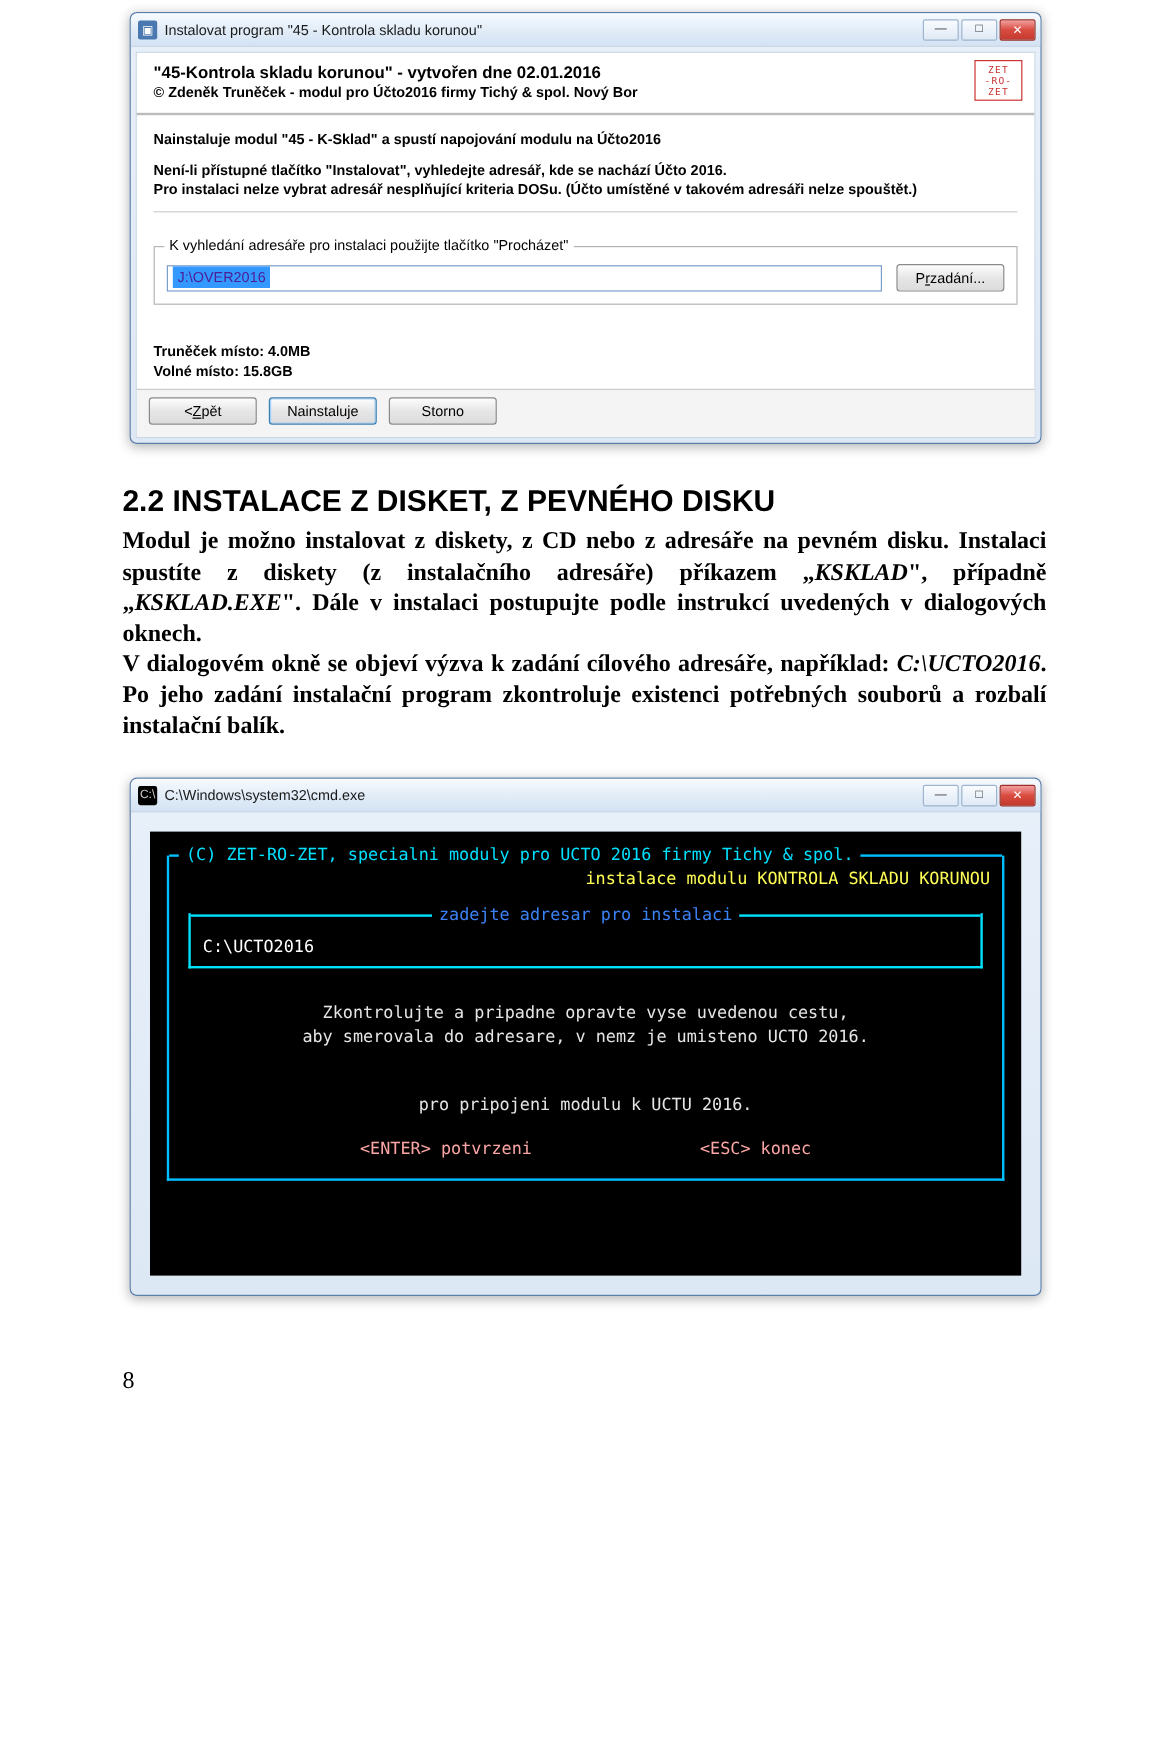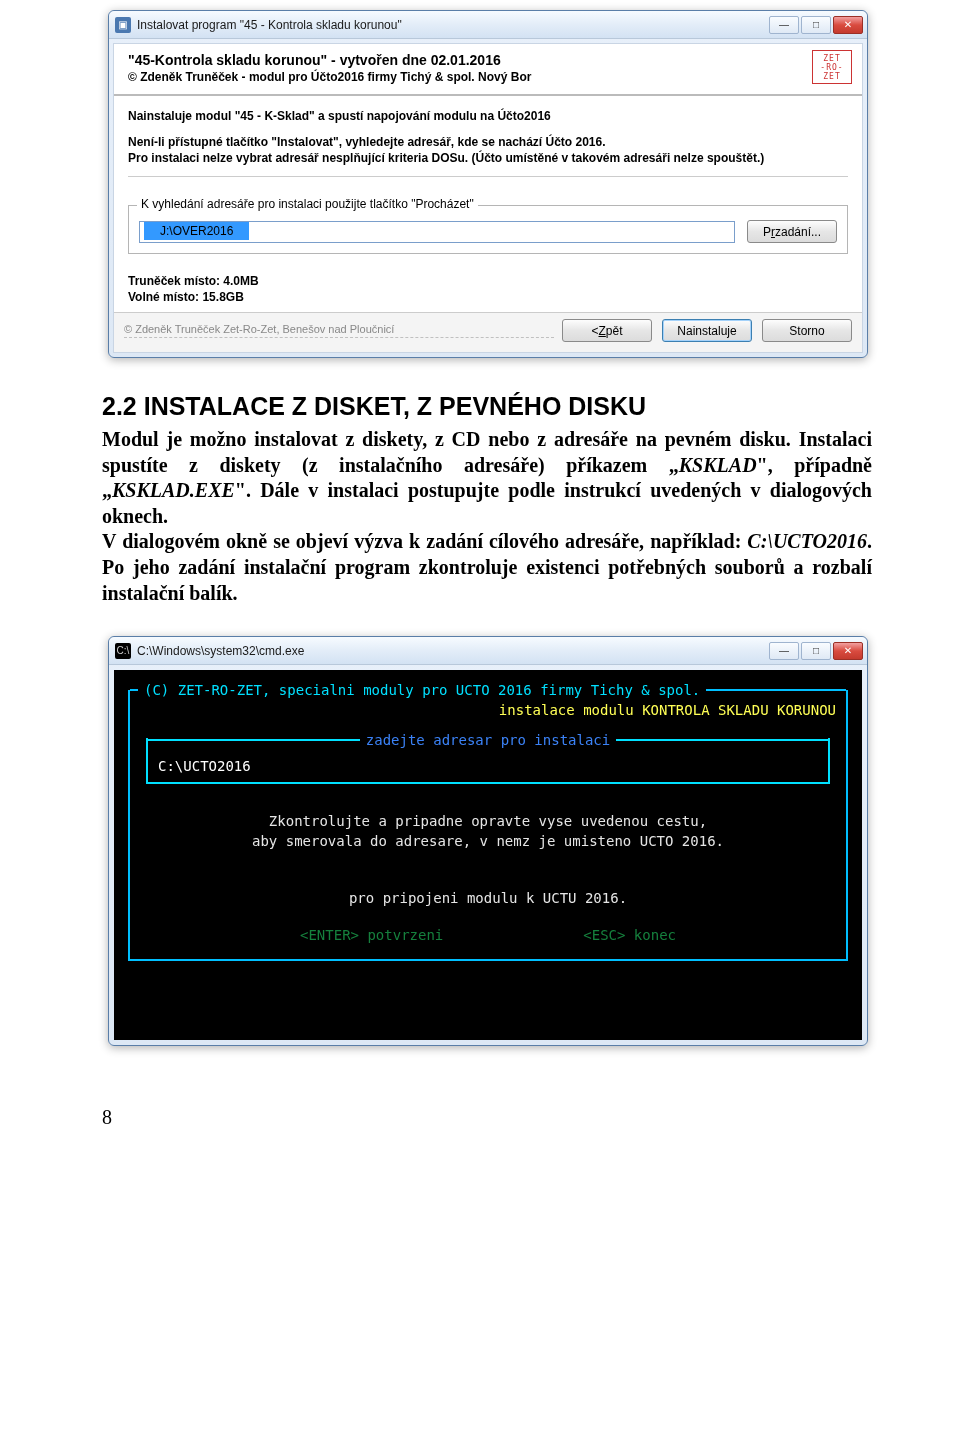--- a/index.html
+++ b/index.html
@@ -99,44 +99,44 @@
     padding-bottom: 10px;
     margin-bottom: 14px;
   }
   .inst-text { font-size: 12px; line-height: 16px; }
   .inst-bold { font-weight: bold; }
   .path-group {
     margin-top: 28px;
     padding: 14px 10px 10px 10px;
     border: 1px solid #b5b5b5;
     position: relative;
-    margin-bottom: 20px;
+    margin-bottom: 32px;
   }
   .path-group-label {
     position: absolute;
     top: -9px; left: 8px;
     background: #fff;
     padding: 0 4px;
     font-size: 12px;
   }
   .path-row { display: flex; align-items: center; gap: 12px; }
   .path-input {
     flex: 1;
     height: 22px;
     border: 1px solid #7a9ecb;
     background: #fff;
     padding: 0 4px;
     font-family: Tahoma, Arial, sans-serif;
     font-size: 12px;
   }
   .path-input .sel {
     background: #3399ff;
-    color: #000000;
+    color: #4c1d95;
     display: inline-block;
-    padding: 2px 16px;
+    padding: 2px 4px;
   }
   .win7-btn {
     height: 23px;
     min-width: 90px;
     padding: 0 12px;
     border: 1px solid #8a8a8a;
     border-radius: 3px;
     background: linear-gradient(to bottom, #fdfdfd, #e6e6e6 50%, #dcdcdc);
     font-family: Tahoma, Arial, sans-serif;
     font-size: 12px;
@@ -187,21 +187,21 @@
     width: 760px;
     margin: 30px 0 0 108px;
     border: 1px solid #5a7ea8;
     border-radius: 6px;
     background: linear-gradient(to bottom, #e8f0fa 0%, #dde8f5 100%);
     box-shadow: 0 2px 10px rgba(0,0,0,0.3);
     font-family: Tahoma, Arial, sans-serif;
     font-size: 12px;
   }
   .cmd-body {
-    margin: 5px;
+    margin: 16px;
     background: #000;
     min-height: 370px;
     padding: 20px 0 20px 0;
     position: relative;
     font-family: "Lucida Console", Consolas, monospace;
     color: #fff;
   }
   .cmd-frame {
     margin: 0 14px;
     border-left: 2px solid #00bfff;
@@ -251,21 +251,21 @@
     color: #e5e5e5;
     font-size: 14px;
     text-align: center;
     line-height: 1.4;
     margin-bottom: 18px;
   }
   .cmd-keys {
     display: flex;
     justify-content: center;
     gap: 140px;
-    color: #15803d;
+    color: #fca5a5;
     font-size: 14px;
   }
 
   .page-num {
     position: relative;
     margin: 60px 0 0 102px;
     font-size: 20px;
     font-family: "Times New Roman", serif;
   }
 </style>
@@ -313,21 +313,20 @@
               <span>zadání...</span>
           </div>
         </div>
       </div>
 
       <div class="space-info inst-bold">Truněček místo: 4.0MB</div>
       <div class="space-info inst-bold">Volné místo: 15.8GB</div>
     </div>
 
     <div class="installer-footer">
-      <div class="copy">© Zdeněk Truněček Zet-Ro-Zet, Benešov nad Ploučnicí</div>
       <div class="btns">
         <div class="win7-btn">
           <span>&lt; </span>
             <span class="u">Z</span>
             <span>pět</span>
         </div>
         <div class="win7-btn default">Nainstaluje</div>
         <div class="win7-btn">Storno</div>
       </div>
     </div>

